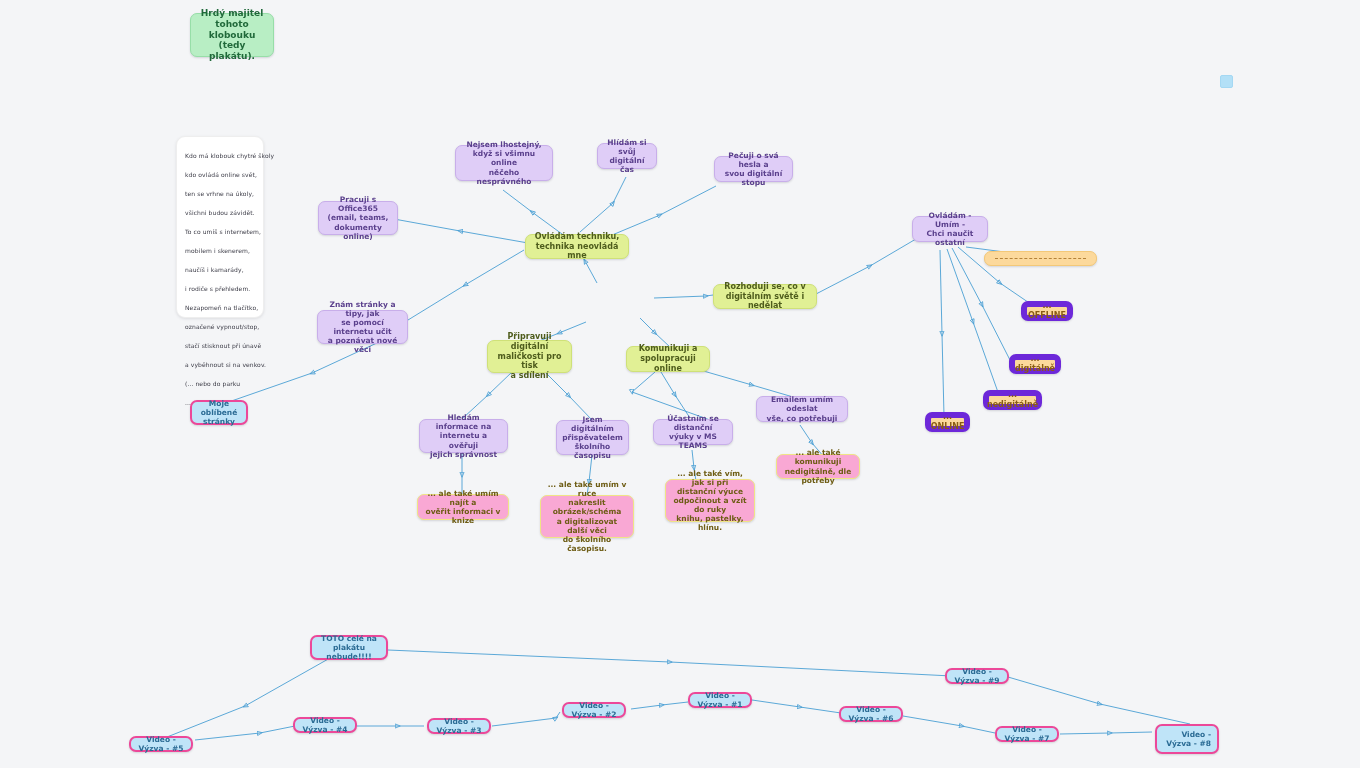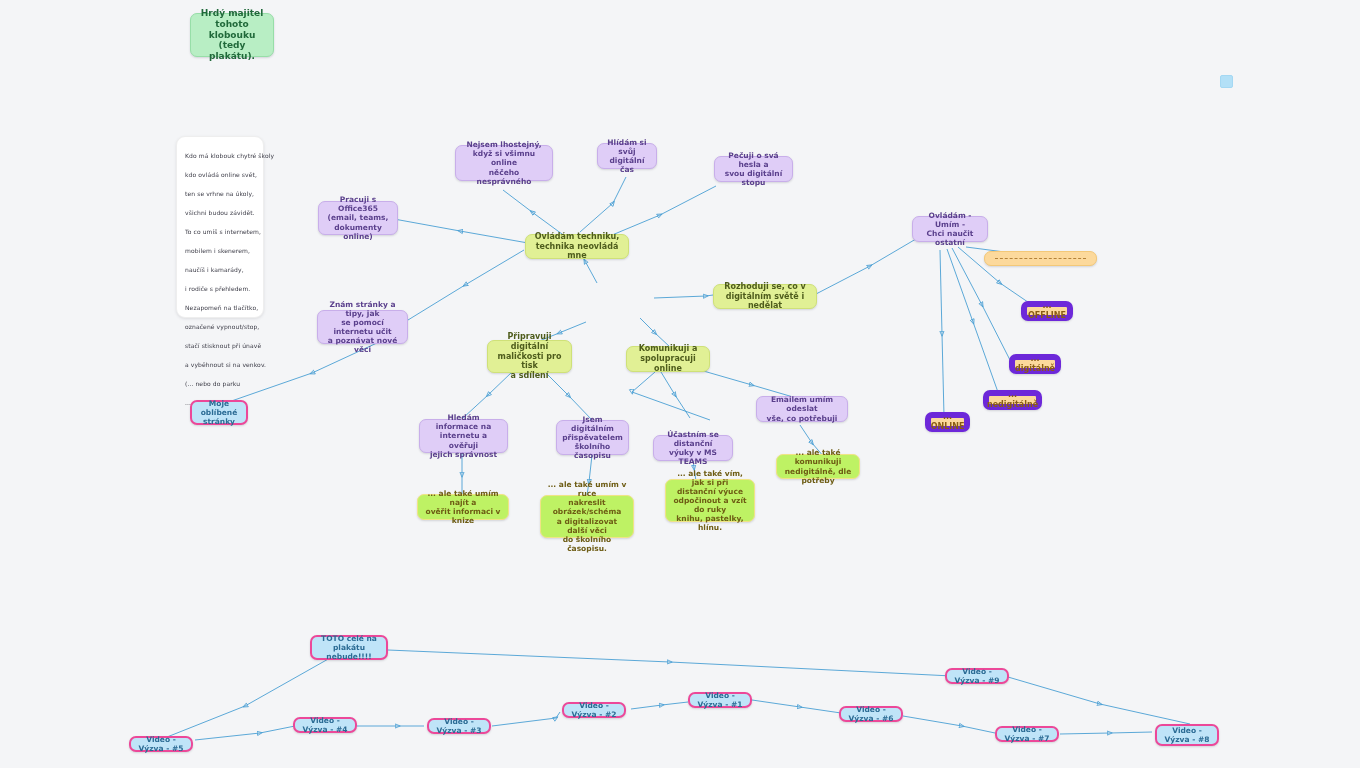--- a/index.html
+++ b/index.html
@@ -54,21 +54,21 @@
     font-size: 8px;
     text-align: center;
   }
   .n-purple {
     background: #dfcdf7;
     border: 1px solid #c8aeea;
     color: #5a3f8c;
     font-size: 7.5px;
   }
   .n-yellow {
-    background: #bef264;
+    background: #f9a8d4;
     border: 1px solid #f0e486;
     color: #6d5c14;
     font-size: 7.5px;
   }
   .n-orange {
     background: #fcd99c;
     border: 6px solid #6d28d9;
     color: #8a5c14;
     font-size: 8px;
   }
@@ -235,21 +235,21 @@
 stránky</div>
 
   <div class="node n-purple" style="left:419px; top:419px; width:89px; height:34px;">Hledám informace na
 internetu a ověřuji
 jejich správnost</div>
 
   <div class="node n-purple" style="left:556px; top:420px; width:73px; height:35px;">Jsem digitálním
 přispěvatelem
 školního časopisu</div>
 
-  <div class="node n-purple" style="left:653px; top:419px; width:80px; height:26px;margin-top:16px;">Účastním se distanční
+  <div class="node n-purple" style="left:653px; top:419px; width:80px; height:26px;">Účastním se distanční
 výuky v MS TEAMS</div>
 
   <div class="node n-purple" style="left:756px; top:396px; width:92px; height:26px;">Emailem umím odeslat
 vše, co potřebuji</div>
 
   <div class="node n-yellow" style="left:417px; top:494px; width:92px; height:26px;">... ale také umím najít a
 ověřit informaci v knize</div>
 
   <div class="node n-yellow" style="left:540px; top:495px; width:94px; height:43px;">... ale také umím v ruce
 nakreslit obrázek/schéma
@@ -289,19 +289,19 @@
   <div class="node n-blue" style="left:427px; top:718px; width:64px; height:16px;">Video - Výzva - #3</div>
 
   <div class="node n-blue" style="left:293px; top:717px; width:64px; height:16px;">Video - Výzva - #4</div>
 
   <div class="node n-blue" style="left:129px; top:736px; width:64px; height:16px;">Video - Výzva - #5</div>
 
   <div class="node n-blue" style="left:839px; top:706px; width:64px; height:16px;">Video - Výzva - #6</div>
 
   <div class="node n-blue" style="left:995px; top:726px; width:64px; height:16px;">Video - Výzva - #7</div>
 
-  <div class="node n-blue" style="left:1155px; top:724px; width:64px; height:22px;">Video - Výzva - #8</div>
+  <div class="node n-blue" style="left:1155px; top:724px; width:64px; height:30px;text-align:right;">Video - Výzva - #8</div>
 
   <div class="node n-blue" style="left:945px; top:668px; width:64px; height:16px;">Video - Výzva - #9</div>
 
   <div class="minisquare" style="left:1220px; top:75px; width:11px; height:11px;"></div>
 
 </div>
 
 </body></html>

